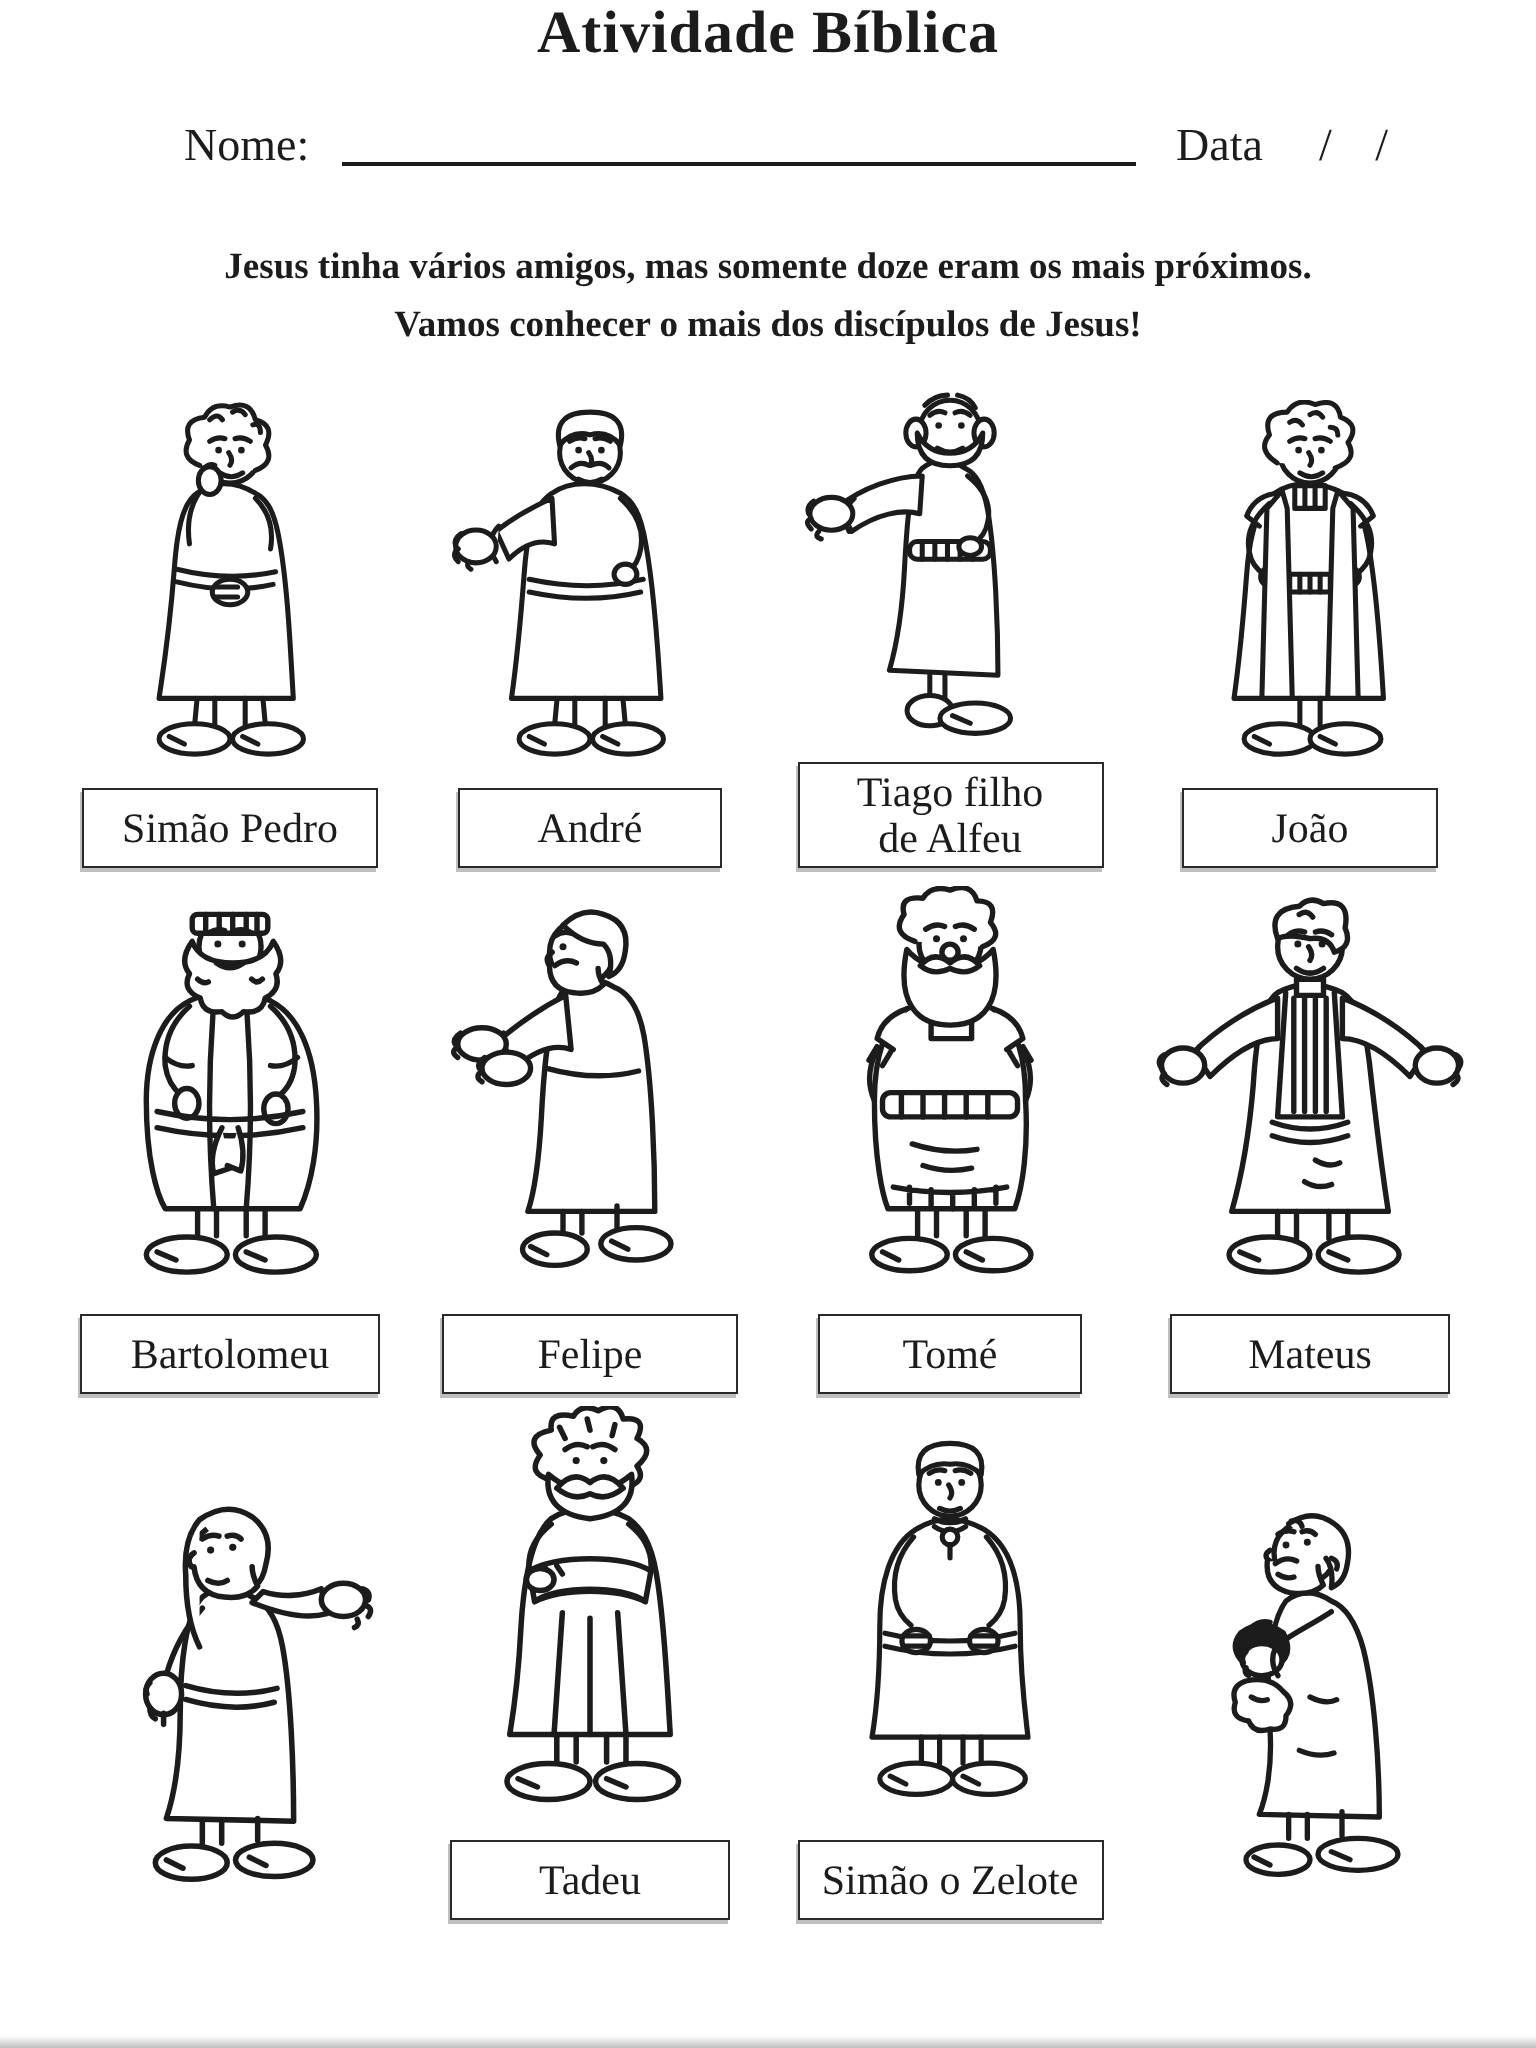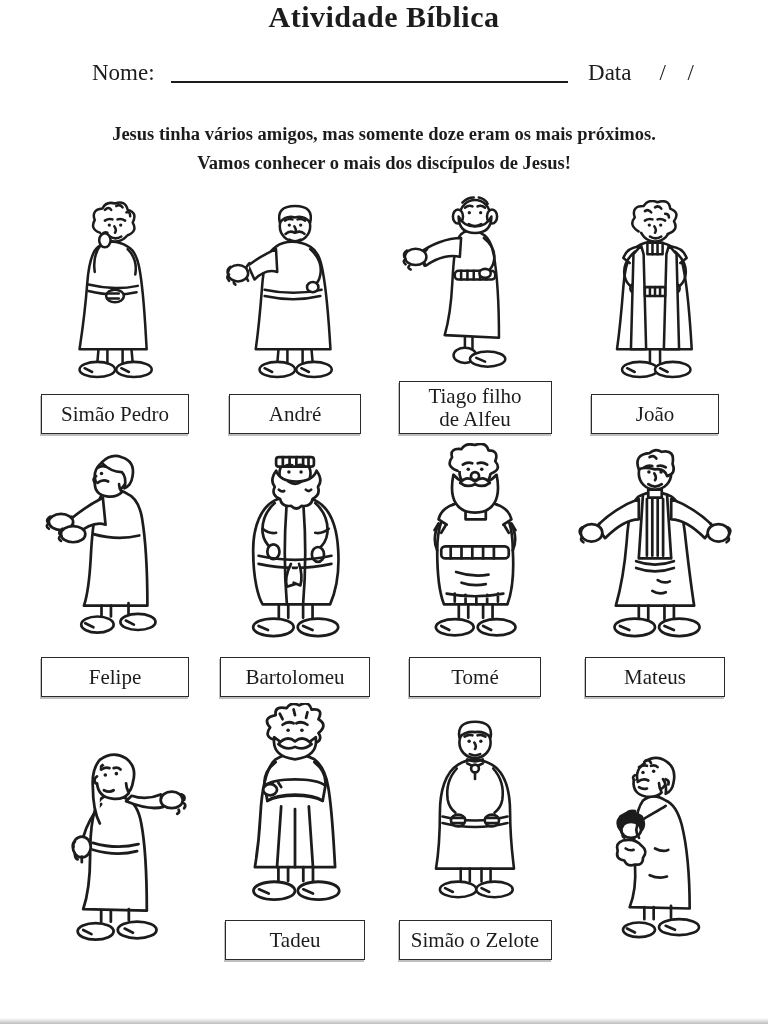--- a/index.html
+++ b/index.html
@@ -203,44 +203,20 @@
         <circle class="s" cx="60" cy="20" r="12"></circle>
         <path class="s" d="M47,24 q-8,-5 -3,-11 q-3,-9 7,-9 q4,-6 11,-3 q9,-3 10,5 q8,3 3,10 q4,7 -5,10"></path>
         <path class="l" d="M52,8 q3,-2 5,1 M60,5 q3,-2 5,1 M68,10 q3,0 3,3"></path>
         <circle class="dot" cx="55.5" cy="19" r="1.3"></circle>
           <circle class="dot" cx="64.5" cy="19" r="1.3"></circle>
         <path class="l" d="M52,15.5 q3,-2 6,-1 M62,14.5 q3,-1 6,1 M59.5,20 q2,3 0.5,5 M56,28 q4.5,3 9,0"></path>
       </svg>
       <div class="label">João</div>
     </div>
 
-    <div class="cell" style="--lw:148px">
-      <svg class="fig" width="162" height="212" viewBox="0 0 120 150">
-        <path class="s" d="M51,34 C45,40 43,62 42,82 C41,100 39,111 37,117 L84,117 C84,98 83,70 80,52 C78,41 74,36 69,34 C63,30 56,30 51,34 Z"></path>
-        <path class="l" d="M44,64 q18,5 34,1"></path>
-        <path class="s" d="M51,37 C41,42 33,48 27,53 L32,64 C40,57 47,55 53,57 Z"></path>
-        <path class="s" d="M28,51 q-6,6 -1,14"></path>
-        <ellipse class="s" cx="20" cy="55" rx="9" ry="6"></ellipse>
-        <path class="l" d="M12,51 q-3,2 -2,4 M11,56 q-3,2 0,4"></path>
-        <ellipse class="s" cx="29" cy="64" rx="9" ry="6"></ellipse>
-        <path class="l" d="M21,60 q-3,2 -2,4 M20,65 q-3,2 0,4"></path>
-        <path class="l" d="M50,117 v8 M57,117 v8 M70,115 v8"></path>
-        <ellipse class="s" cx="47" cy="131" rx="12" ry="6"></ellipse>
-          <ellipse class="s" cx="77" cy="129" rx="13" ry="6"></ellipse>
-        <path class="l" d="M38,130 l6,3 M68,128 l6,3"></path>
-        <circle class="s" cx="57" cy="21" r="12"></circle>
-        <path class="s" d="M50,11 q7,-7 15,-4 q10,3 8,14 q-1,7 -6,9 q2,-8 -2,-12 q-8,0 -15,-7 Z"></path>
-        <circle class="dot" cx="50" cy="19" r="1.3"></circle>
-        <path class="l" d="M47,15 q3,-2 6,-1 M46,21 q-3,2 -1,5"></path>
-        <path class="s" d="M45,26 q0,9 9,10 q7,1 11,-3 q-2,-3 -2,-6"></path>
-        <path class="l" d="M47,26 q4,-3 8,-1"></path>
-      </svg>
-      <div class="label">Felipe</div>
-    </div>
-
     <div class="cell" style="--lw:150px">
       <svg class="fig" width="162" height="212" viewBox="0 0 120 150">
         <path class="s" d="M45,39 C35,44 29,58 29,76 C29,98 33,111 36,116 L86,116 C90,107 93,93 92,76 C91,57 85,44 75,39 C64,34 55,34 45,39 Z"></path>
         <path class="l" d="M54,40 C52,64 52,92 54,116 M66,40 C68,64 68,92 66,116"></path>
         <path class="l" d="M45,41 q-10,9 -9,22 q1,7 6,11 M75,41 q10,9 9,22 q-1,8 -7,12"></path>
         <path class="l" d="M36,60 q5,4 10,3 M85,60 q-5,4 -10,3"></path>
         <ellipse class="s" cx="44" cy="77" rx="4.5" ry="5.5"></ellipse>
           <ellipse class="s" cx="77" cy="79" rx="4.5" ry="5.5"></ellipse>
         <path class="l" d="M33,80 q27,6 54,0 M33,86 q27,6 54,0"></path>
         <path class="s" d="M57,86 q-5,10 -3,17 l6,-2 M63,86 q3,9 1,16 l-5,-2"></path>
@@ -251,20 +227,44 @@
         <circle class="s" cx="60" cy="19" r="11.5"></circle>
         <rect class="s" x="46" y="7" width="28" height="7" rx="2"></rect>
         <path class="l" d="M51,7 v7 M56,7 v7 M61,7 v7 M66,7 v7 M70,7 v7"></path>
         <path class="s" d="M46,17 q-5,7 -1,12 q-3,6 4,9 q1,6 8,5 q4,4 8,0 q7,1 8,-5 q6,-3 4,-9 q4,-5 -1,-12 q-3,8 -15,8 q-12,0 -15,-8 Z"></path>
         <path class="l" d="M48,31 q2,2 4,1 M68,31 q2,2 4,0"></path>
         <circle class="dot" cx="55.5" cy="18" r="1.3"></circle>
           <circle class="dot" cx="64.5" cy="18" r="1.3"></circle>
         <path class="l" d="M52,14 q3,-2 6,-1 M62,13 q3,-1 6,1 M55,25 q5,3.5 10,0"></path>
       </svg>
       <div class="label">Bartolomeu</div>
+    </div>
+
+    <div class="cell" style="--lw:148px">
+      <svg class="fig" width="162" height="212" viewBox="0 0 120 150">
+        <path class="s" d="M51,34 C45,40 43,62 42,82 C41,100 39,111 37,117 L84,117 C84,98 83,70 80,52 C78,41 74,36 69,34 C63,30 56,30 51,34 Z"></path>
+        <path class="l" d="M44,64 q18,5 34,1"></path>
+        <path class="s" d="M51,37 C41,42 33,48 27,53 L32,64 C40,57 47,55 53,57 Z"></path>
+        <path class="s" d="M28,51 q-6,6 -1,14"></path>
+        <ellipse class="s" cx="20" cy="55" rx="9" ry="6"></ellipse>
+        <path class="l" d="M12,51 q-3,2 -2,4 M11,56 q-3,2 0,4"></path>
+        <ellipse class="s" cx="29" cy="64" rx="9" ry="6"></ellipse>
+        <path class="l" d="M21,60 q-3,2 -2,4 M20,65 q-3,2 0,4"></path>
+        <path class="l" d="M50,117 v8 M57,117 v8 M70,115 v8"></path>
+        <ellipse class="s" cx="47" cy="131" rx="12" ry="6"></ellipse>
+          <ellipse class="s" cx="77" cy="129" rx="13" ry="6"></ellipse>
+        <path class="l" d="M38,130 l6,3 M68,128 l6,3"></path>
+        <circle class="s" cx="57" cy="21" r="12"></circle>
+        <path class="s" d="M50,11 q7,-7 15,-4 q10,3 8,14 q-1,7 -6,9 q2,-8 -2,-12 q-8,0 -15,-7 Z"></path>
+        <circle class="dot" cx="50" cy="19" r="1.3"></circle>
+        <path class="l" d="M47,15 q3,-2 6,-1 M46,21 q-3,2 -1,5"></path>
+        <path class="s" d="M45,26 q0,9 9,10 q7,1 11,-3 q-2,-3 -2,-6"></path>
+        <path class="l" d="M47,26 q4,-3 8,-1"></path>
+      </svg>
+      <div class="label">Felipe</div>
     </div>
 
     <div class="cell" style="--lw:132px">
       <svg class="fig" width="162" height="212" viewBox="0 0 120 150">
         <path class="s" d="M44,42 C36,47 32,60 32,76 C32,98 35,111 37,116 L84,116 C87,108 89,93 88,76 C88,58 84,47 76,42 C66,37 54,37 44,42 Z"></path>
         <path class="s" d="M44,42 q-9,3 -11,11 l6,4 M76,42 q9,3 11,11 l-6,4"></path>
         <path class="l" d="M33,56 l-3,5 M38,58 l-3,5 M87,56 l3,5 M82,58 l3,5"></path>
         <path class="l" d="M33,57 q-5,10 -1,19 M87,57 q5,10 1,19"></path>
         <rect class="s" x="53" y="45" width="15" height="8"></rect>
         <rect class="s" x="35" y="73" width="50" height="9" rx="3"></rect>

